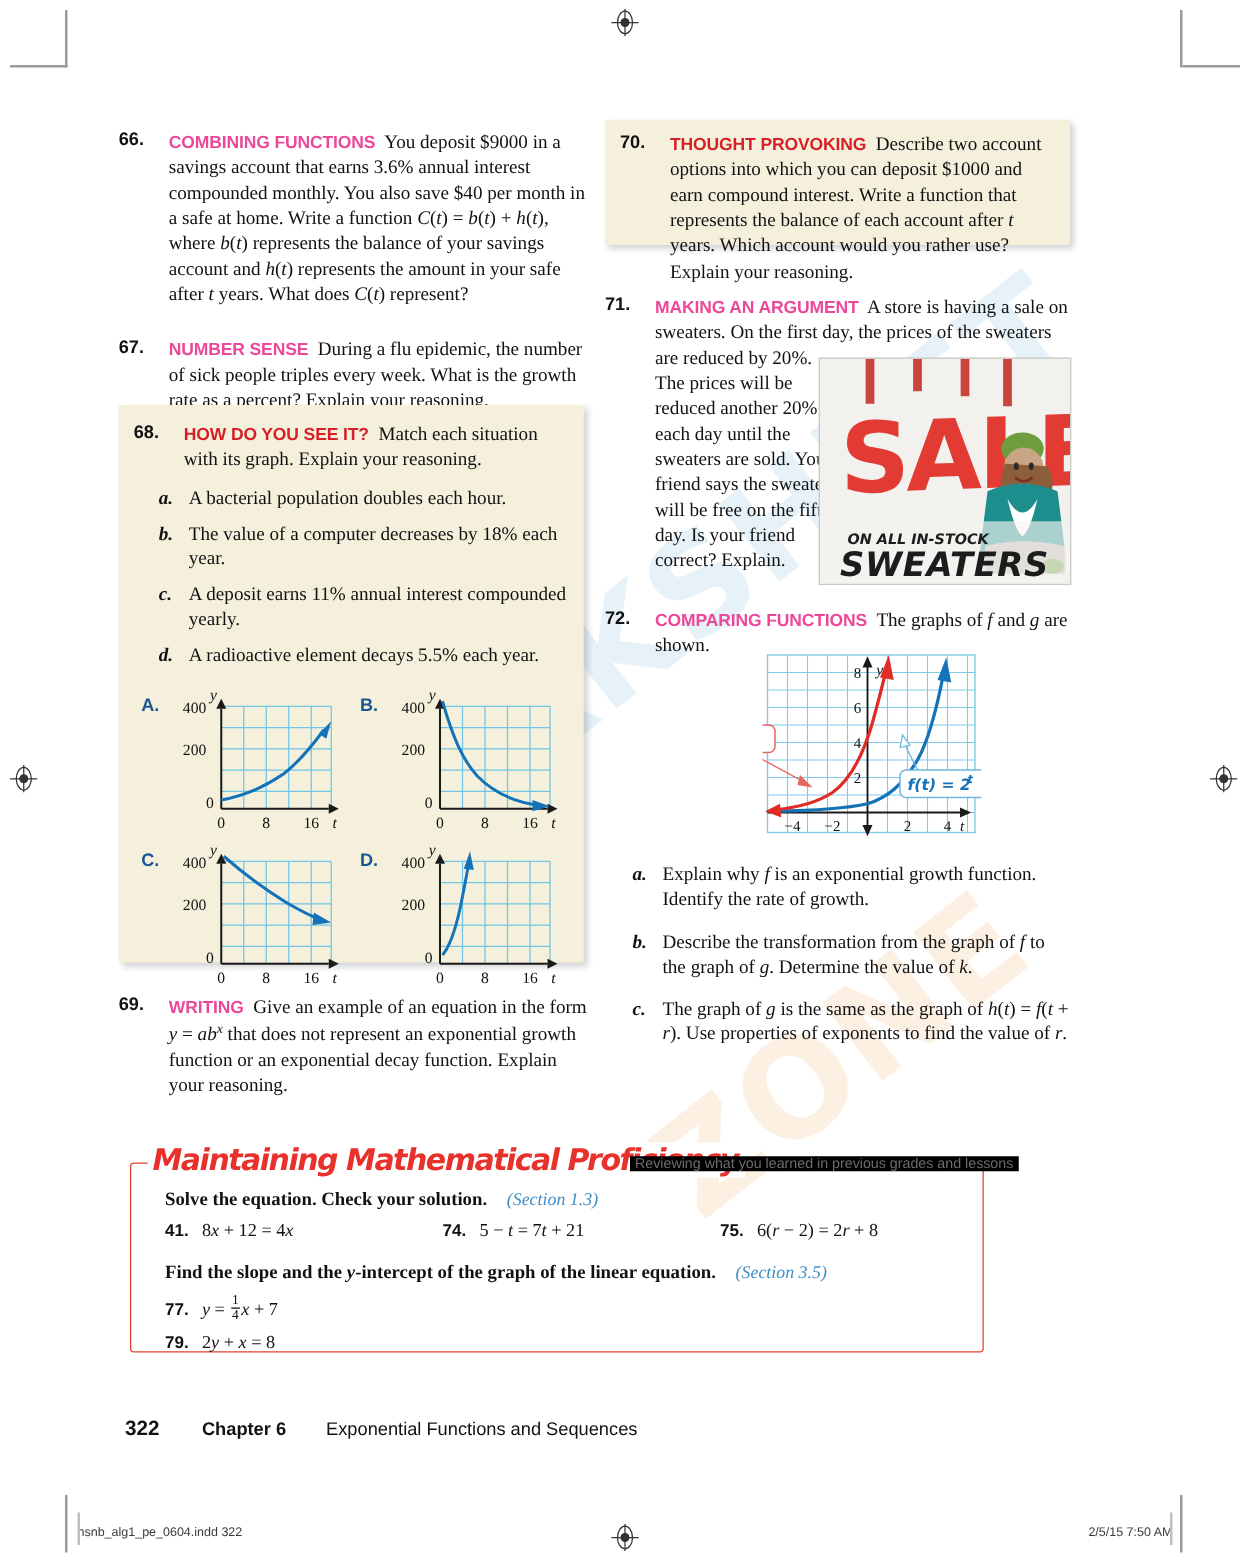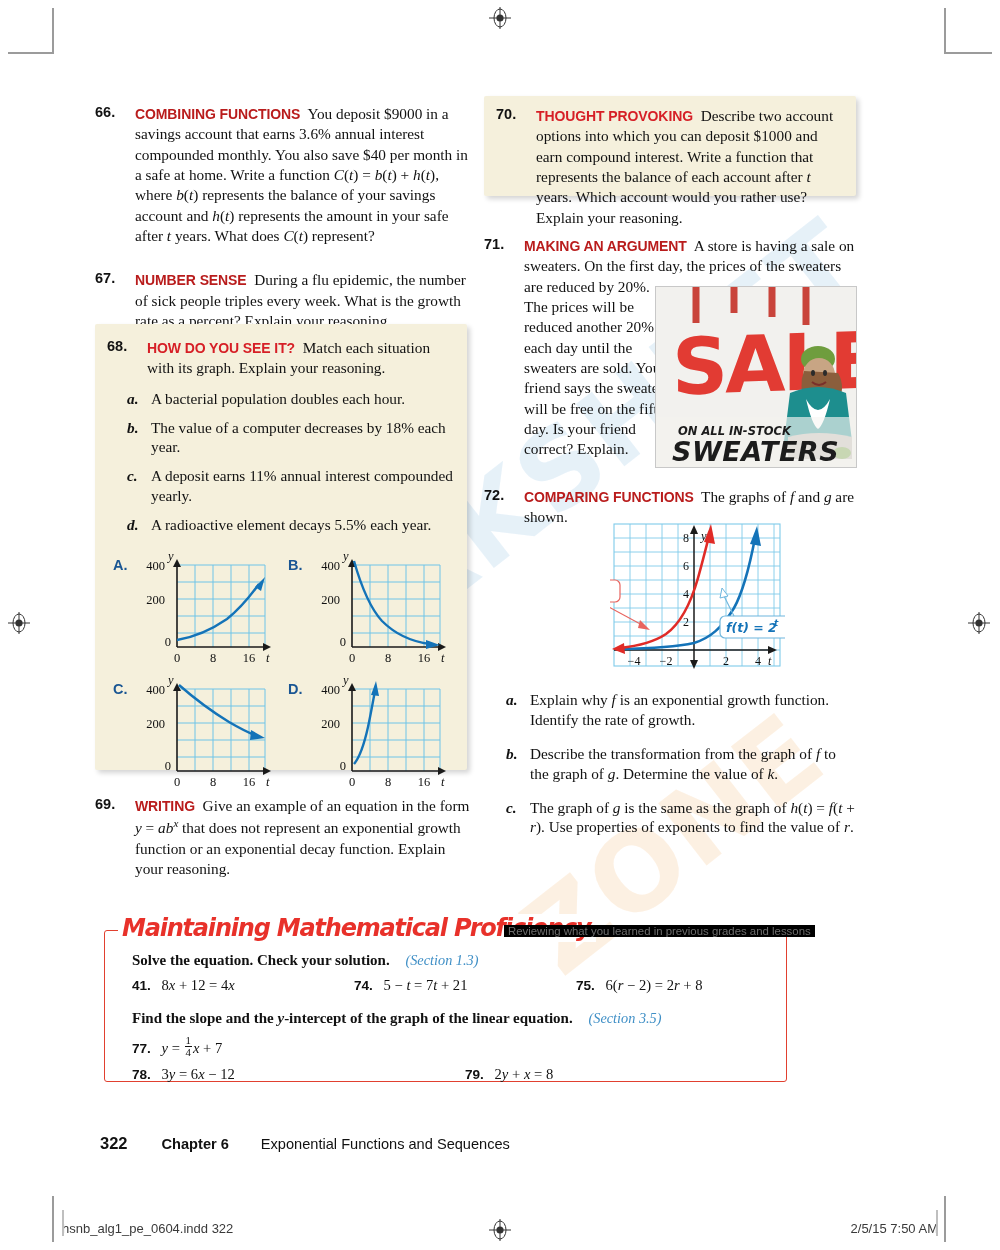--- a/index.html
+++ b/index.html
@@ -74,21 +74,21 @@
     font-size: 15.3px;
     line-height: 1.33;
     text-align: left;
   }
   .tag {
     font-family: "Liberation Sans", sans-serif;
     font-weight: bold;
     font-size: 14px;
     letter-spacing: -0.1px;
   }
-  .tag-blue { color: #b91c1c; }
+  .tag-blue { color: #ec4899; }
   .tag-red  { color: #d61f26; }
 
   i, .it { font-style: italic; }
   .sup { font-size: 0.72em; vertical-align: super; }
 
   
   .tint-box {
     background: #f5f0dc;
     border-radius: 2px;
     box-shadow: 3px 3px 5px rgba(0,0,0,0.17);
@@ -222,21 +222,21 @@
     font-family: "Liberation Sans", sans-serif;
     display: flex; align-items: baseline;
   }
   .pg-num { font-weight: bold; font-size: 16.5px; color: #111; }
   .pg-chap { font-weight: bold; font-size: 14.6px; margin-left: 34px; }
   .pg-title { font-size: 14.6px; margin-left: 32px; }
 
   .print-footer {
     position: absolute; top: 1221px;
     font-family: "Liberation Sans", sans-serif;
-    font-size: 13px; color: #3a3a3a; text-align: center;
+    font-size: 10px; color: #3a3a3a; text-align: center;
   }
   .pf-left { left: 62px; }
   .pf-right { right: 62px; }
 </style>
 </head>
 <body>
 
 <div class="watermark">
   <div class="wm-text wm-a">WORKSHEET</div>
   <div class="wm-text wm-b">ZONE</div>
@@ -650,24 +650,20 @@
       </div>
 
       <div class="mmp-row">
         <div class="mmp-item">
           <span class="n">77.</span>
           <span><i>y</i> = <span class="frac"><span class="num">1</span><span class="den">4</span></span><i>x</i> + 7</span>
         </div>
       </div>
 
       <div class="mmp-row">
-        <div class="mmp-item w2a">
-          <span class="n">78.</span>
-          <span>3<i>y</i> = 6<i>x</i> − 12</span>
-        </div>
         <div class="mmp-item">
           <span class="n">79.</span>
           <span>2<i>y</i> + <i>x</i> = 8</span>
         </div>
       </div>
     </div>
   </div>
 
   <div class="pg-footer">
     <span class="pg-num">322</span>

